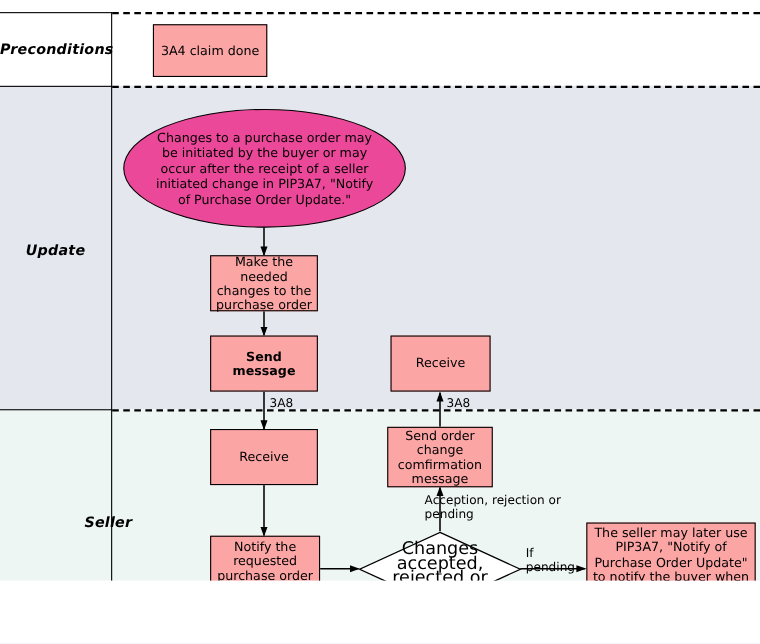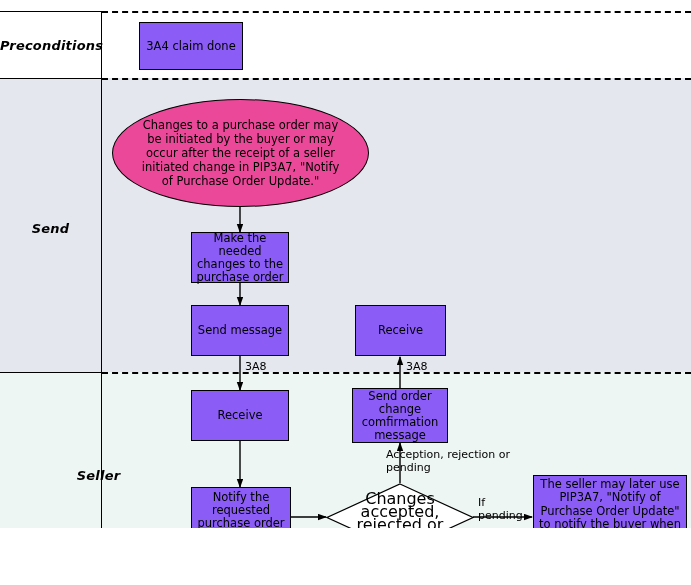--- a/index.html
+++ b/index.html
@@ -62,21 +62,21 @@
     font-style: italic;
     font-size: 13px;
     color: #000000;
     letter-spacing: 0.2px;
   }
 
   
   .node {
     position: absolute;
     box-sizing: border-box;
-    background: #8b5cf6;
+    background: #fca5a5;
     border: 1px solid #000000;
     display: flex;
     align-items: center;
     justify-content: center;
     text-align: center;
     font-size: 11.5px;
     color: #000000;
     line-height: 13px;
     padding: 2px 4px;
   }
@@ -152,21 +152,21 @@
   <div class="sep-dashed" style="top:11px;"></div>
   <div class="sep-solid" style="top:78px;"></div>
   <div class="sep-dashed" style="top:78px;"></div>
   <div class="sep-solid" style="top:372px;"></div>
   <div class="sep-dashed" style="top:372px;"></div>
   <div class="sep-solid" style="top:576px;"></div>
   <div class="sep-dashed" style="top:576px;"></div>
   <div class="divider-v"></div>
 
   <div class="lane-title" style="top:38px;">Preconditions</div>
-  <div class="lane-title" style="top:221px;">Send</div>
+  <div class="lane-title" style="top:221px;">Update</div>
   <div class="lane-title" style="top:468px;padding-left:48px;">Seller</div>
 
   <svg class="conn" xmlns="http://www.w3.org/2000/svg">
     <defs>
       <marker id="arrowhead" markerWidth="9" markerHeight="9" refX="8" refY="3.2" orient="auto" markerUnits="userSpaceOnUse">
         <path d="M0,0 L9,3.2 L0,6.4 z" fill="#000000"></path>
       </marker>
     </defs>
 
     <line x1="240" y1="206" x2="240" y2="232" stroke="#000000" stroke-width="1.4" marker-end="url(#arrowhead)"></line>
@@ -193,21 +193,21 @@
   <div class="ellipse" style="left:112px; top:99px; width:257px; height:108px; padding:0 22px;">
     <span class="node-text">Changes to a purchase order may be initiated by the buyer or may occur after the receipt of a seller initiated change in PIP3A7, "Notify of Purchase Order Update."</span>
   </div>
 
   <div class="node" style="left:191px; top:232px; width:98px; height:51px;">
     <span class="node-text">Make the needed
 changes to the
 purchase order</span>
   </div>
 
-  <div class="node" style="left:191px; top:305px; width:98px; height:51px;">
+  <div class="node" style="left:191px; top:305px; width:98px; height:51px;font-weight:bold;">
     <span class="node-text">Send message</span>
   </div>
 
   <div class="node" style="left:355px; top:305px; width:91px; height:51px;">
     <span class="node-text">Receive</span>
   </div>
 
   <div class="node" style="left:191px; top:390px; width:98px; height:51px;">
     <span class="node-text">Receive</span>
   </div>

